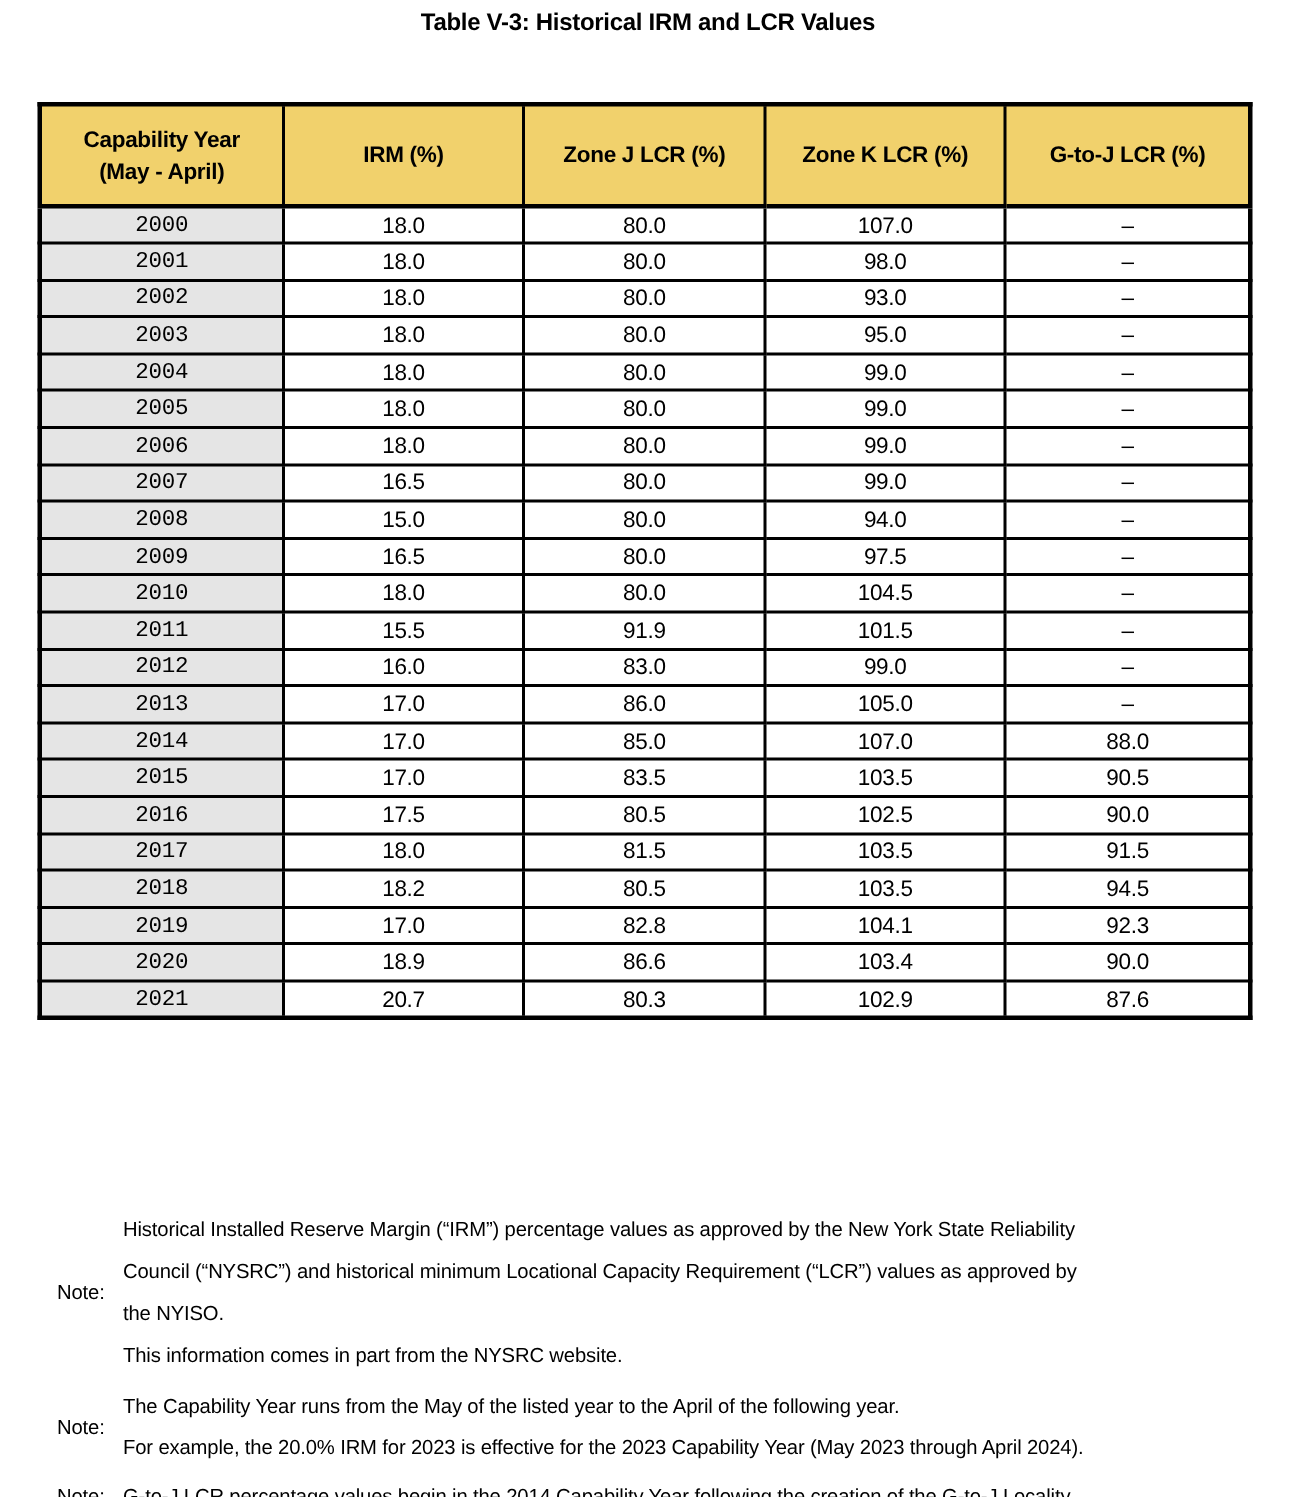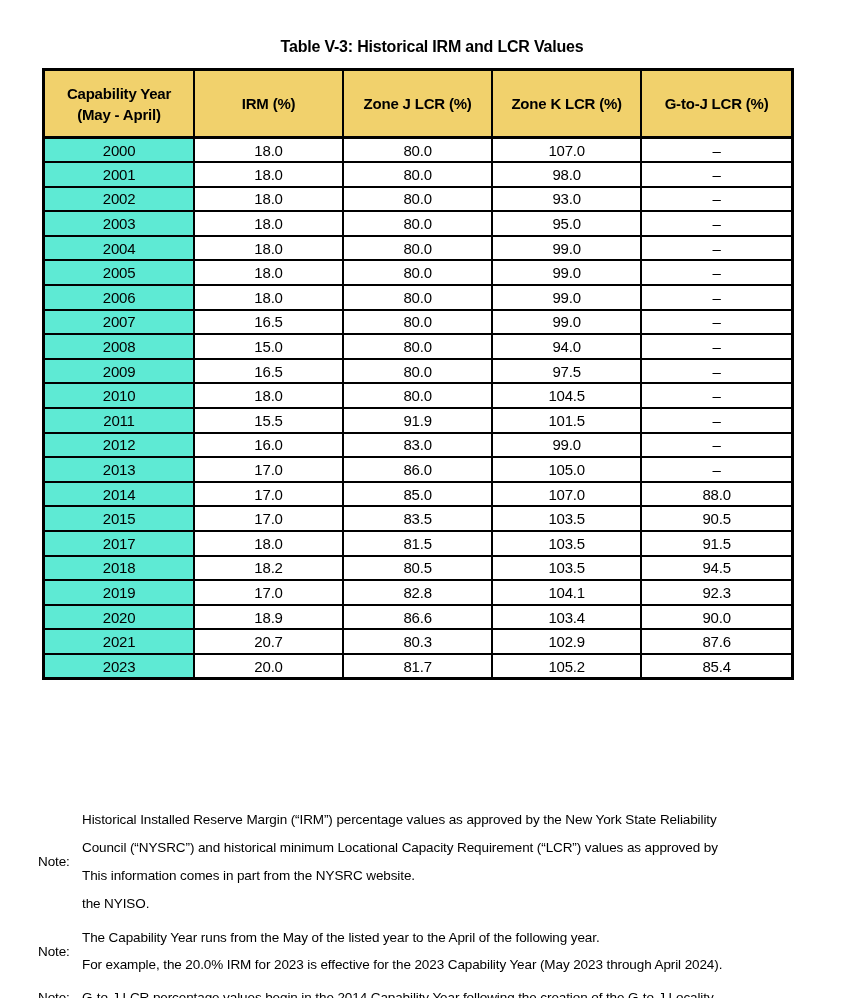--- a/index.html
+++ b/index.html
@@ -14,27 +14,26 @@
   }
   .page-title {
     position: absolute;
     top: 7px;
     left: 0;
     width: 100%;
     text-align: center;
     font-size: 16px;
     font-weight: bold;
     letter-spacing: -0.2px;
-    margin-top: 31px;
   }
   .table-wrap {
     position: absolute;
-    left: 42px;
+    left: 25px;
     top: 68px;
-    width: 752px;
+    width: 810px;
   }
   table.irm-table {
     width: 100%;
     border-collapse: collapse;
     table-layout: fixed;
     border: 3px solid #000;
   }
   table.irm-table th,
   table.irm-table td {
     border: 2px solid #000;
@@ -50,21 +49,22 @@
     font-weight: bold;
     border-bottom: 3px solid #000;
     line-height: 21px;
   }
   table.irm-table tbody td {
     height: 24.6px;
     background: #ffffff;
     line-height: 1;
   }
   table.irm-table tbody td:first-child {
-    background: #5eead4;
+    background: #e5e5e5;
+    font-family: Liberation Mono, monospace;
   }
   .notes {
     position: absolute;
     left: 38px;
     top: 806px;
     width: 800px;
     font-size: 13.5px;
     letter-spacing: -0.1px;
   }
   .note {
@@ -215,20 +215,27 @@
           <td>88.0</td>
         </tr>
         <tr>
           <td>2015</td>
           <td>17.0</td>
           <td>83.5</td>
           <td>103.5</td>
           <td>90.5</td>
         </tr>
         <tr>
+          <td>2016</td>
+          <td>17.5</td>
+          <td>80.5</td>
+          <td>102.5</td>
+          <td>90.0</td>
+        </tr>
+        <tr>
           <td>2017</td>
           <td>18.0</td>
           <td>81.5</td>
           <td>103.5</td>
           <td>91.5</td>
         </tr>
         <tr>
           <td>2018</td>
           <td>18.2</td>
           <td>80.5</td>
@@ -248,40 +255,33 @@
           <td>86.6</td>
           <td>103.4</td>
           <td>90.0</td>
         </tr>
         <tr>
           <td>2021</td>
           <td>20.7</td>
           <td>80.3</td>
           <td>102.9</td>
           <td>87.6</td>
-        </tr>
-        <tr>
-          <td>2023</td>
-          <td>20.0</td>
-          <td>81.7</td>
-          <td>105.2</td>
-          <td>85.4</td>
         </tr>
       </tbody>
   </table>
 </div>
 
 <div class="notes">
   <div class="note note-1">
     <div class="note-label">Note:</div>
     <div class="note-body">
       <div class="note-line">Historical Installed Reserve Margin (“IRM”) percentage values as approved by the New York State Reliability</div>
       <div class="note-line">Council (“NYSRC”) and historical minimum Locational Capacity Requirement (“LCR”) values as approved by</div>
+      <div class="note-line">the NYISO.</div>
       <div class="note-line">This information comes in part from the NYSRC website.</div>
-      <div class="note-line">the NYISO.</div>
     </div>
   </div>
   <div class="note note-2">
     <div class="note-label">Note:</div>
     <div class="note-body">
       <div class="note-line">The Capability Year runs from the May of the listed year to the April of the following year.</div>
       <div class="note-line">For example, the 20.0% IRM for 2023 is effective for the 2023 Capability Year (May 2023 through April 2024).</div>
     </div>
   </div>
   <div class="note note-3">

